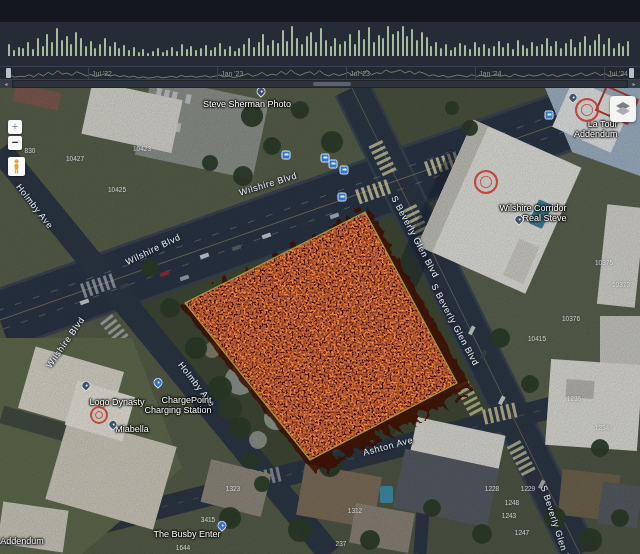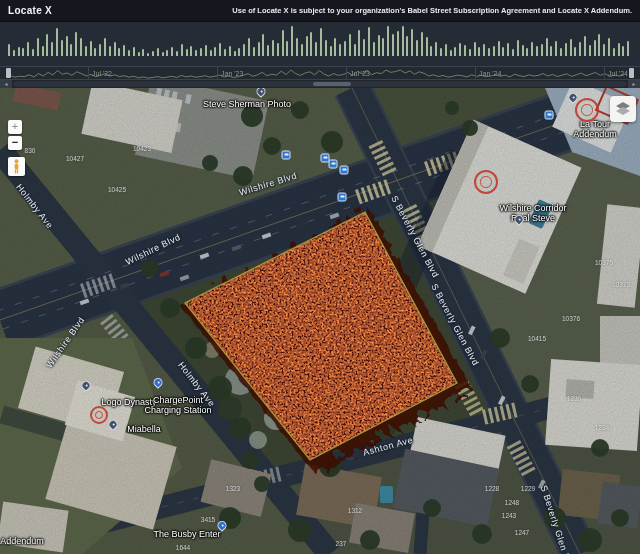--- a/index.html
+++ b/index.html
@@ -42,21 +42,21 @@
 
   
   .map-wrap { position:absolute; left:0; top:88px; width:640px; height:466px; overflow:hidden; }
   .map-wrap svg.base { position:absolute; left:0; top:0; }
   .overlay { position:absolute; left:0; top:0; width:640px; height:466px; z-index:5; }
 
   .street-label { position:absolute; color:#f4f6f8; font-size:9px; letter-spacing:.6px;
     white-space:nowrap; transform-origin:0 0; opacity:.95;
     text-shadow:0 0 2px #1b2433, 0 0 3px #1b2433, 1px 1px 2px #16202e; }
   .poi-label { position:absolute; transform:translate(-50%,-50%); color:#ffffff;
-    font-size:9px; line-height:10px; text-align:center; white-space:pre-line;
+    font-size:9px; line-height:10px; text-align:right; white-space:pre-line;
     text-shadow:0 1px 2px #000, 0 -1px 2px #000, 1px 0 2px #000, -1px 0 2px #000; }
   .house-number { position:absolute; transform:translate(-50%,-50%); color:#e9ebec;
     font-size:6.5px; opacity:.8; white-space:nowrap; text-shadow:0 0 2px #2a2f36; }
 
   .pin { position:absolute; width:9px; height:9px; transform:translate(-50%,-100%) rotate(-45deg);
     border-radius:50% 50% 50% 0; background:#41506b; border:1px solid #d9dde4; }
   .pin::after { content:""; position:absolute; left:2.5px; top:2.5px; width:2px; height:2px;
     border-radius:50%; background:#f0f2f5; }
   .pin.blue { background:#2e6fd6; }
   .bus { position:absolute; width:9px; height:9px; transform:translate(-50%,-50%);
@@ -82,24 +82,20 @@
     display:flex; align-items:center; justify-content:center; z-index:10; cursor:pointer; }
   .layers-btn { position:absolute; left:610px; top:8px; width:26px; height:26px;
     background:#f4f4f2; border-radius:4px; box-shadow:0 1px 3px rgba(0,0,0,.45);
     display:flex; align-items:center; justify-content:center; z-index:10; cursor:pointer; }
 </style>
 </head>
 <body>
 
 <div id="app">
 
-  <div class="hdr">
-    <span class="title">Locate X</span>
-    <span class="disclaimer">Use of Locate X is subject to your organization's Babel Street Subscription Agreement and Locate X Addendum.</span>
-  </div>
 
   <div class="tl">
     <div class="tl-bars" id="tl-bars">
         <div class="tl-bar" style="left: 8px; height: 12px; background: rgb(164, 187, 157);"></div>
         <div class="tl-bar" style="left: 12.8px; height: 6px; background: rgb(164, 187, 157);"></div>
         <div class="tl-bar" style="left: 17.6px; height: 9px; background: rgb(164, 187, 157);"></div>
         <div class="tl-bar" style="left: 22.4px; height: 8px; background: rgb(164, 187, 157);"></div>
         <div class="tl-bar" style="left: 27.2px; height: 14px; background: rgb(164, 187, 157);"></div>
         <div class="tl-bar" style="left: 32px; height: 7px; background: rgb(164, 187, 157);"></div>
         <div class="tl-bar" style="left: 36.8px; height: 18px; background: rgb(164, 187, 157);"></div>
@@ -452,24 +448,24 @@
         <span class="street-label" style="left: 22px; top: 94px; transform: rotate(52deg);">Holmby Ave</span>
         <span class="street-label" style="left: 184px; top: 272px; transform: rotate(52deg);">Holmby Ave</span>
         <span class="street-label" style="left: 398px; top: 106px; transform: rotate(62deg);">S Beverly Glen Blvd</span>
         <span class="street-label" style="left: 438px; top: 194px; transform: rotate(62deg);">S Beverly Glen Blvd</span>
         <span class="street-label" style="left: 548px; top: 396px; transform: rotate(72deg);">S Beverly Glen Blvd</span>
         <span class="street-label" style="left: 362px; top: 360px; transform: rotate(-15deg);">Ashton Ave</span>
         <span class="poi-label" style="left: 247px; top: 16px;">Steve Sherman Photo</span>
         <span class="poi-label" style="left: 595px; top: 41px;">La Tour Addendum</span>
         <span class="poi-label" style="left: 533px; top: 125px;">Wilshire Corridor
 Real Steve</span>
-        <span class="poi-label" style="left: 117px; top: 314px; margin-left: 12px;">Logo Dynasty</span>
+        <span class="poi-label" style="left: 117px; top: 314px;">Logo Dynasty</span>
         <span class="poi-label" style="left: 178px; top: 317px;">ChargePoint
 Charging Station</span>
-        <span class="poi-label" style="left: 144px; top: 341px;">Miabella</span>
+        <span class="poi-label" style="left: 132px; top: 341px;">Miabella</span>
         <span class="poi-label" style="left: 187px; top: 446px;">The Busby Enter</span>
         <span class="poi-label" style="left: 22px; top: 453px;">Addendum</span>
         <span class="house-number" style="left: 30px; top: 62px;">830</span>
         <span class="house-number" style="left: 75px; top: 70px;">10427</span>
         <span class="house-number" style="left: 142px; top: 60px;">10423</span>
         <span class="house-number" style="left: 117px; top: 101px;">10425</span>
         <span class="house-number" style="left: 604px; top: 174px;">10375</span>
         <span class="house-number" style="left: 621px; top: 196px;">10373</span>
         <span class="house-number" style="left: 571px; top: 230px;">10376</span>
         <span class="house-number" style="left: 537px; top: 250px;">10415</span>

